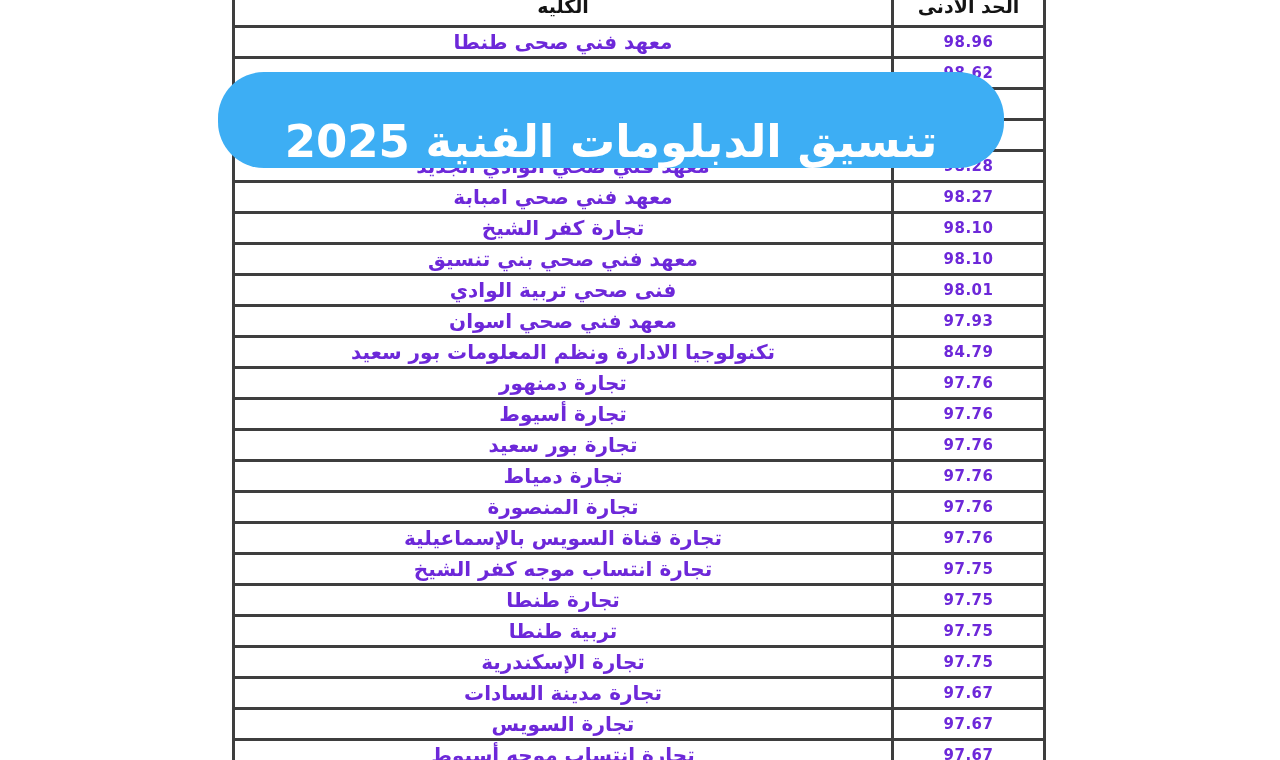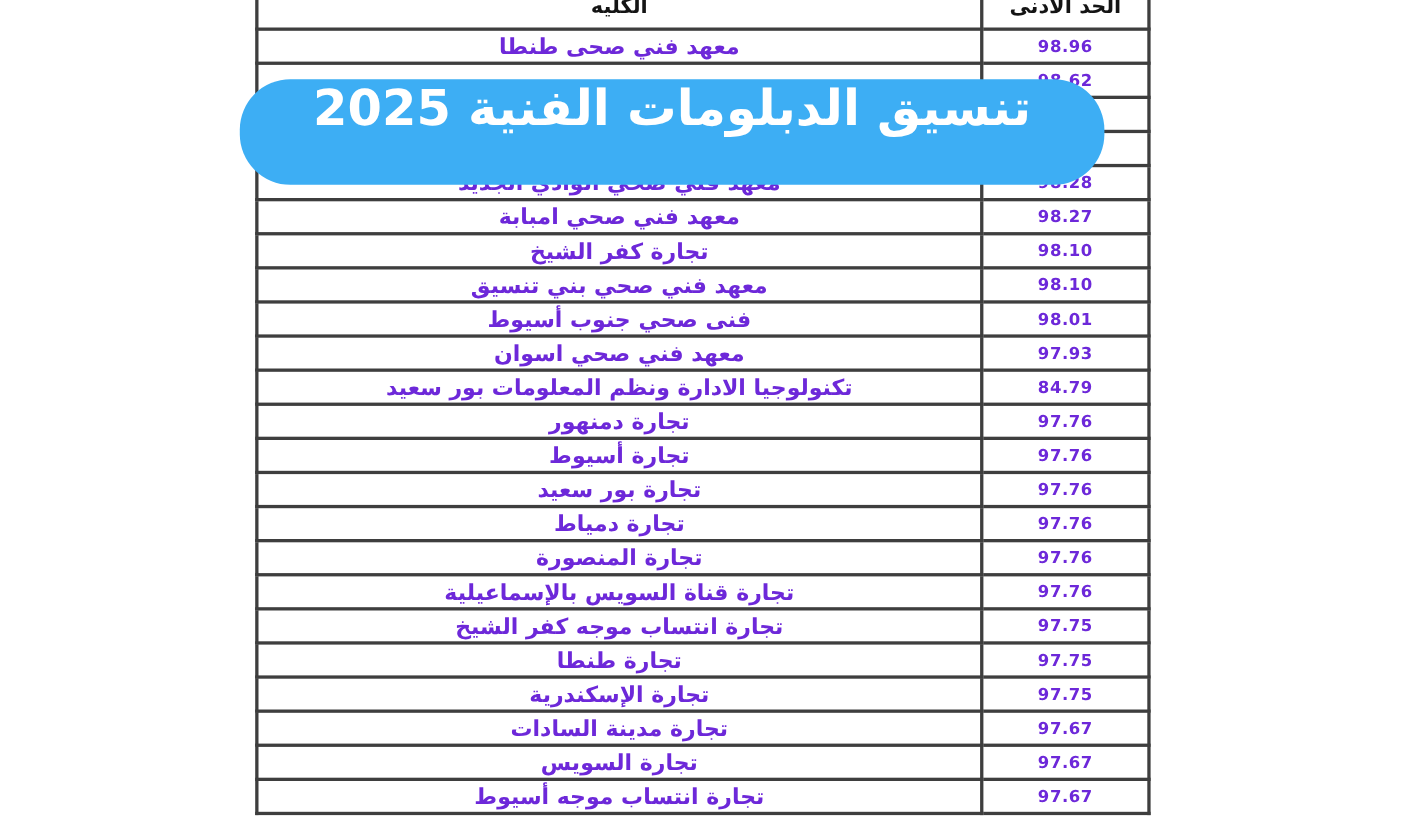--- a/index.html
+++ b/index.html
@@ -61,21 +61,21 @@
   }
   .banner {
     position: absolute;
     left: 218px;
     top: 72px;
     width: 786px;
     height: 96px;
     border-radius: 46px;
     background: #3daef4;
     display: flex;
-    align-items: flex-start;
+    align-items: flex-end;
     justify-content: center;
     z-index: 5;
   }
   .banner-label {
     color: #ffffff;
     font-size: 45px;
     font-weight: bold;
     direction: rtl;
     white-space: nowrap;
     text-align: center;
@@ -125,21 +125,21 @@
         </tr>
         <tr>
           <td class="college-cell">تجارة كفر الشيخ</td>
           <td class="score-cell">98.10</td>
         </tr>
         <tr>
           <td class="college-cell">معهد فني صحي بني تنسيق</td>
           <td class="score-cell">98.10</td>
         </tr>
         <tr>
-          <td class="college-cell">فنى صحي جنوب أسيوط</td>
+          <td class="college-cell">فنى صحي تربية الوادي</td>
           <td class="score-cell">98.01</td>
         </tr>
         <tr>
           <td class="college-cell">معهد فني صحي اسوان</td>
           <td class="score-cell">97.93</td>
         </tr>
         <tr>
           <td class="college-cell">تكنولوجيا الادارة ونظم المعلومات بور سعيد</td>
           <td class="score-cell">84.79</td>
         </tr>
@@ -166,20 +166,24 @@
         <tr>
           <td class="college-cell">تجارة قناة السويس بالإسماعيلية</td>
           <td class="score-cell">97.76</td>
         </tr>
         <tr>
           <td class="college-cell">تجارة انتساب موجه كفر الشيخ</td>
           <td class="score-cell">97.75</td>
         </tr>
         <tr>
           <td class="college-cell">تجارة طنطا</td>
+          <td class="score-cell">97.75</td>
+        </tr>
+        <tr>
+          <td class="college-cell">تربية طنطا</td>
           <td class="score-cell">97.75</td>
         </tr>
         <tr>
           <td class="college-cell">تجارة الإسكندرية</td>
           <td class="score-cell">97.75</td>
         </tr>
         <tr>
           <td class="college-cell">تجارة مدينة السادات</td>
           <td class="score-cell">97.67</td>
         </tr>

